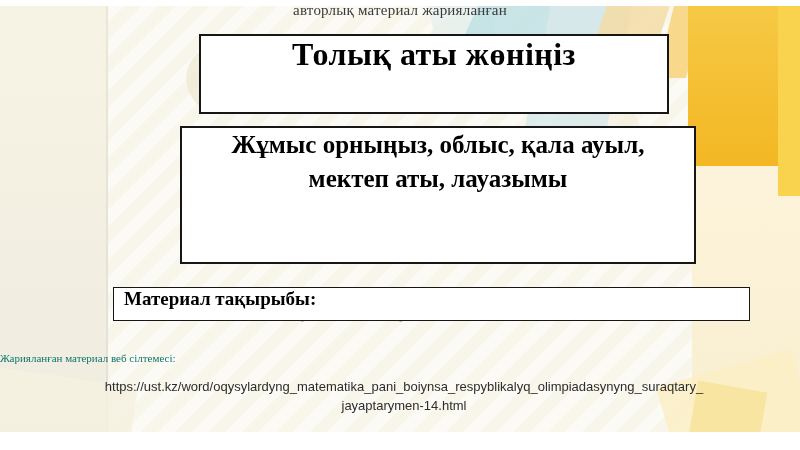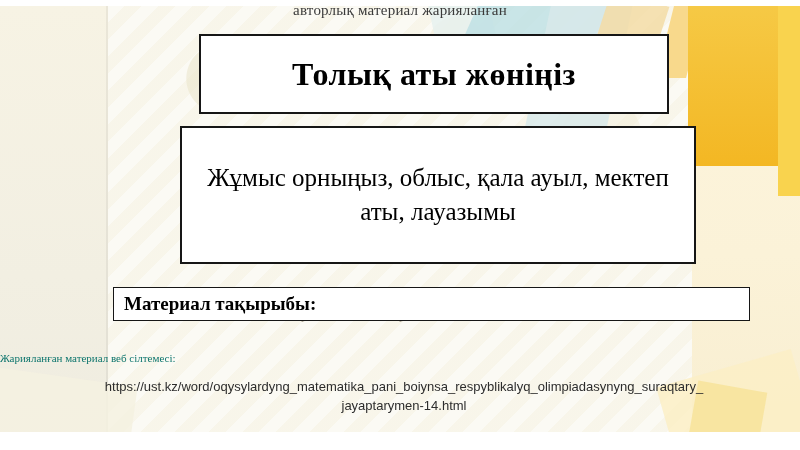--- a/index.html
+++ b/index.html
@@ -125,21 +125,20 @@
     letter-spacing: 0.2px;
     white-space: nowrap;
   }
 
   .box {
     position: absolute;
     background: #ffffff;
     border: 2px solid #161616;
     box-sizing: border-box;
     display: flex;
-    align-items: center;
     justify-content: center;
     text-align: center;
   }
 
   .box-name {
     left: 199px;
     top: 28px;
     width: 470px;
     height: 80px;
     font-size: 32px;
@@ -147,21 +146,21 @@
     color: #000000;
     letter-spacing: 0.5px;
   }
 
   .box-workplace {
     left: 180px;
     top: 120px;
     width: 516px;
     height: 138px;
     font-size: 25px;
-    font-weight: normal;
+    font-weight: bold;
     color: #000000;
     line-height: 1.35;
     padding: 0 16px;
   }
 
   .faded-line {
     position: absolute;
     left: 110px;
     top: 282px;
     width: 580px;

